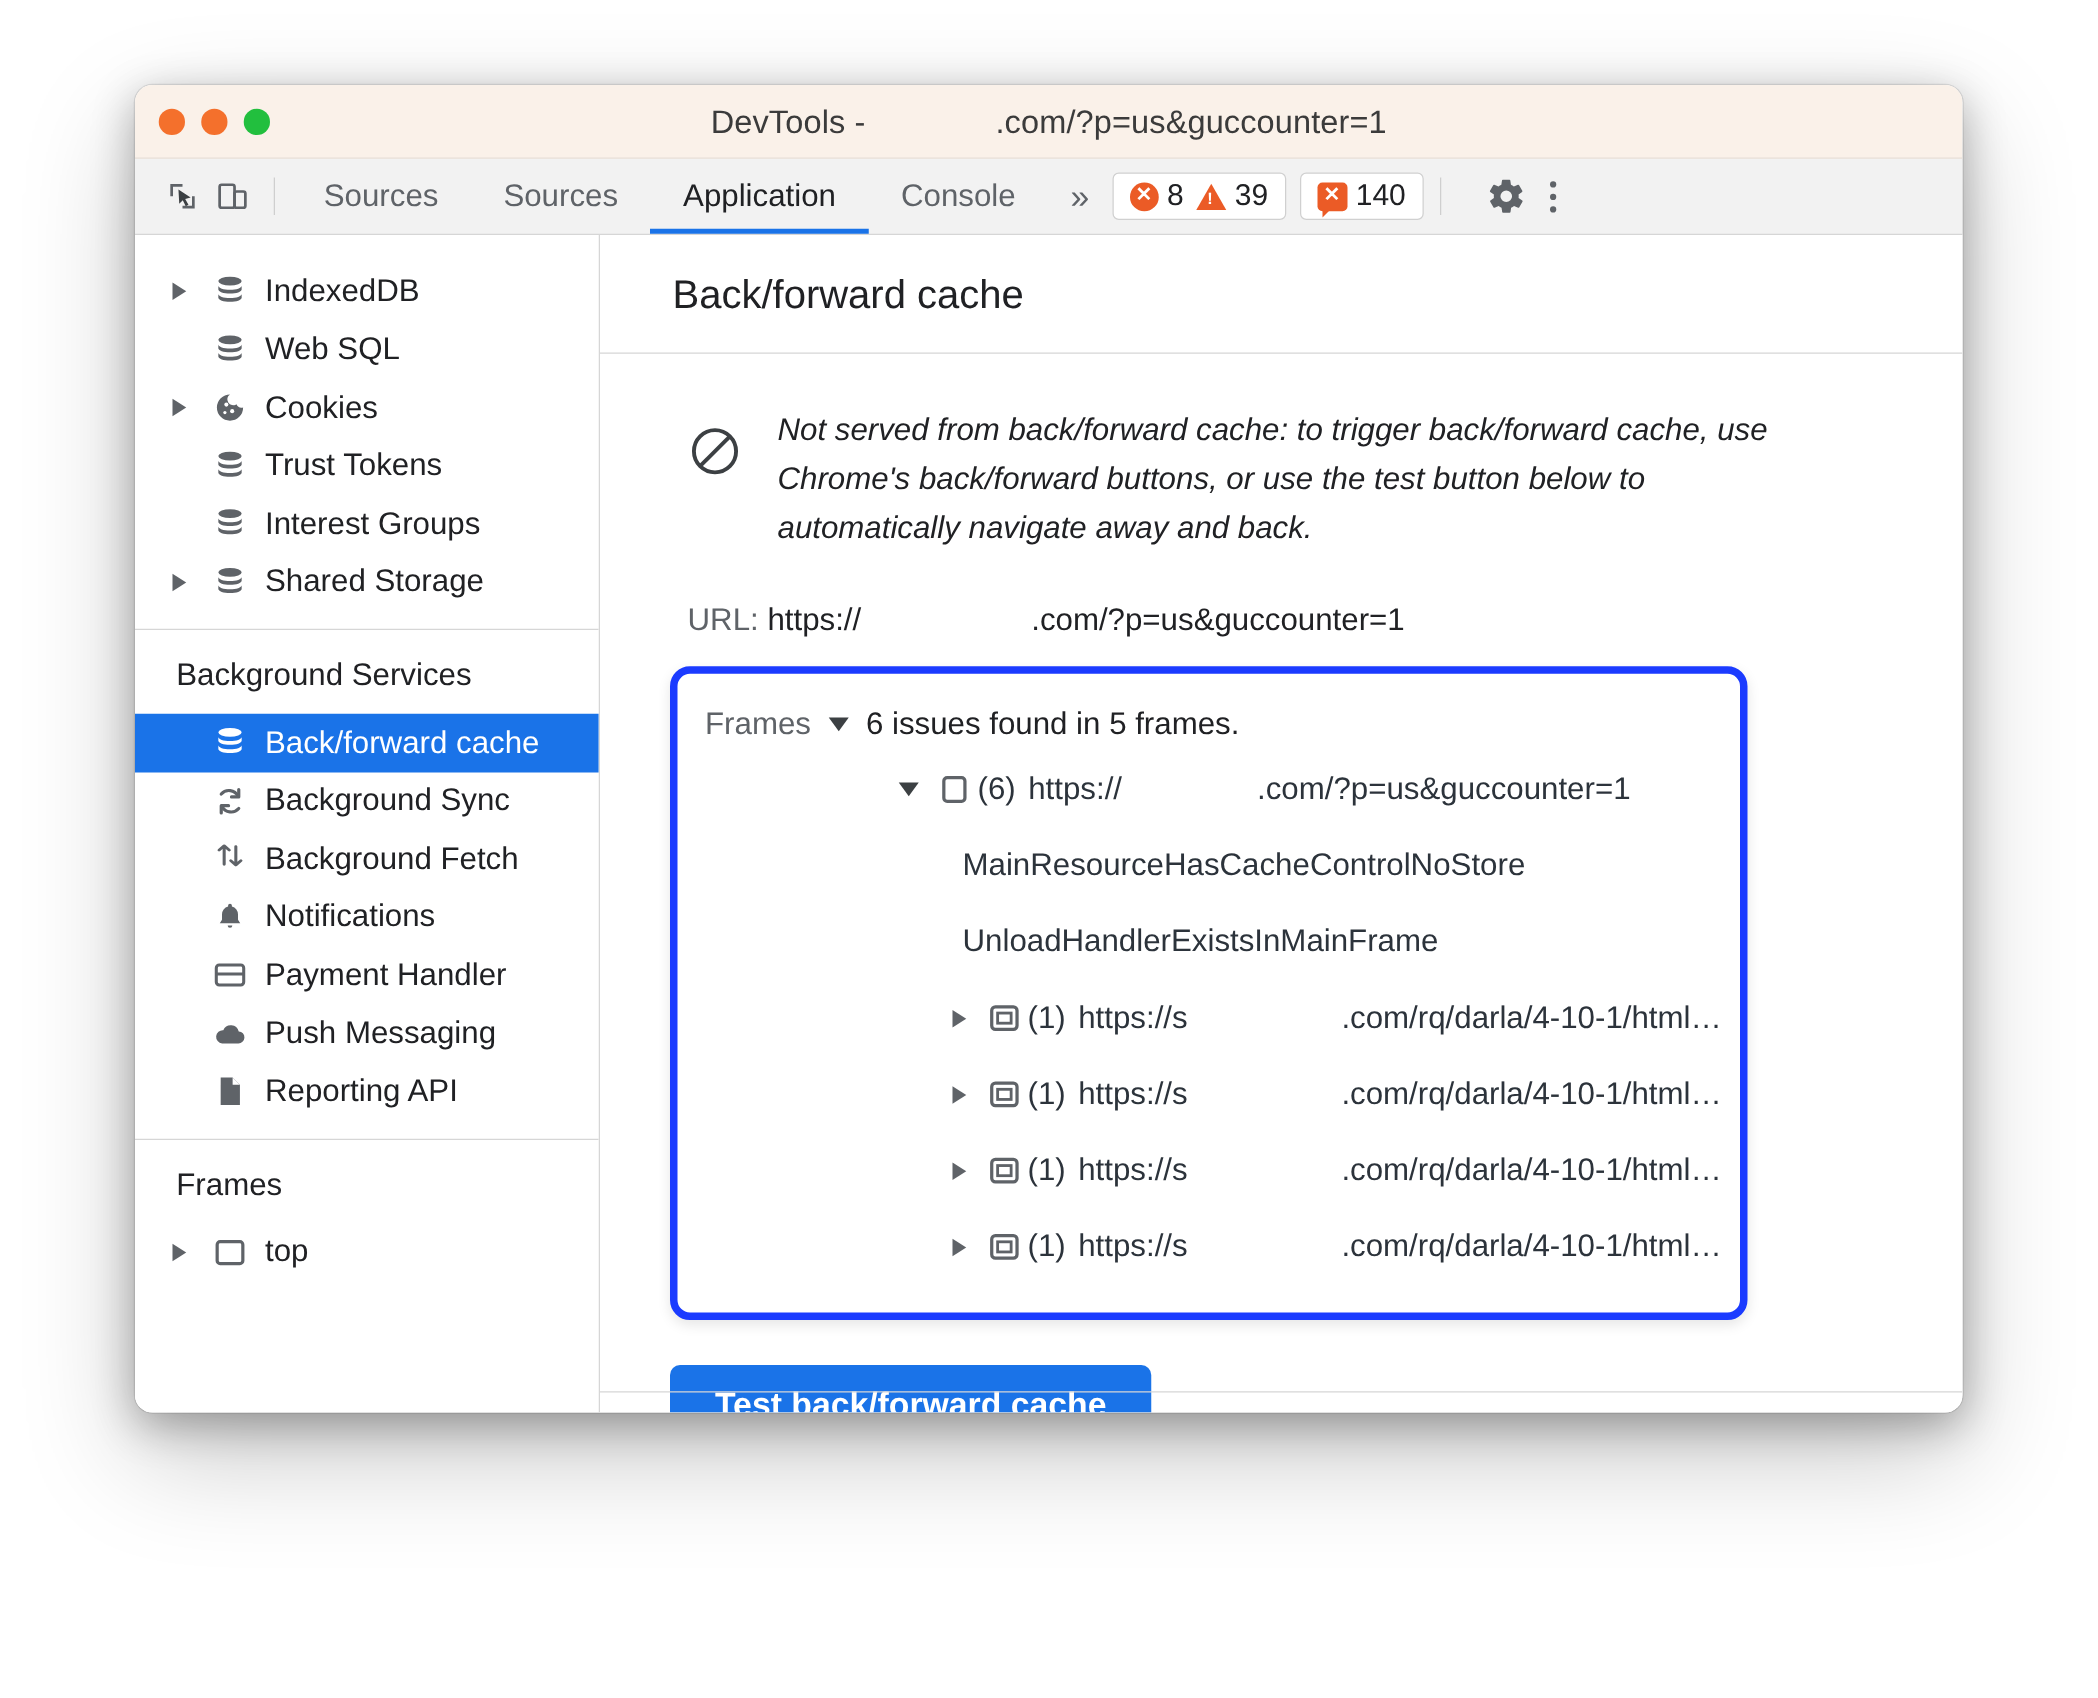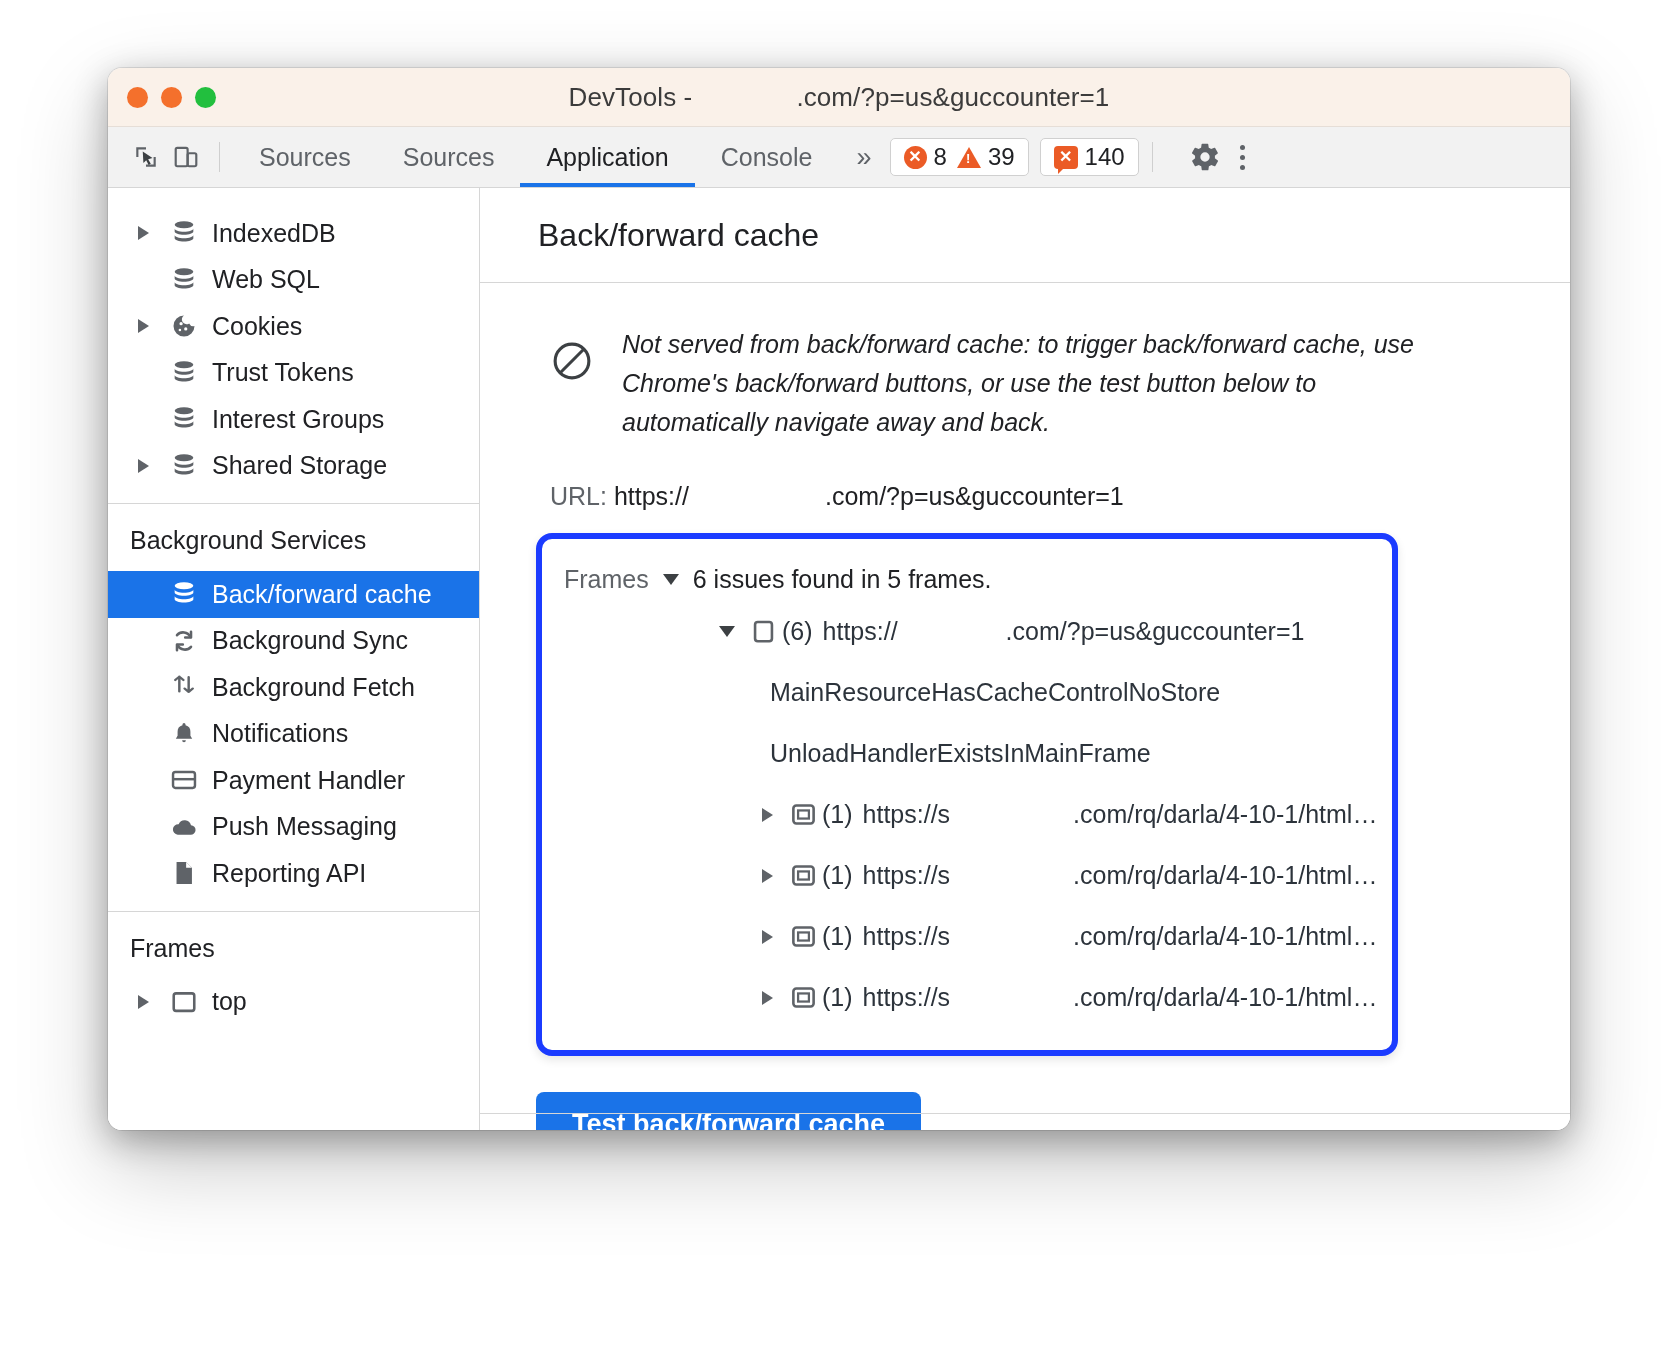--- a/index.html
+++ b/index.html
@@ -240,21 +240,21 @@
   }
   .side-row.selected .side-icon { color: #ffffff; }
   .side-divider {
     height: 1px;
     background: #d6d6d6;
     margin: 14px 0 0 0;
   }
   .side-group-title {
     font-size: 25px;
     color: #202124;
-    padding: 22px 0 16px 22px;
+    padding: 22px 0 16px 33px;
   }
   .stack-icon { display: block; }
 
   
   .main {
     flex: 1 1 auto;
     min-width: 0;
     display: flex;
     flex-direction: column;
     background: #fff;

